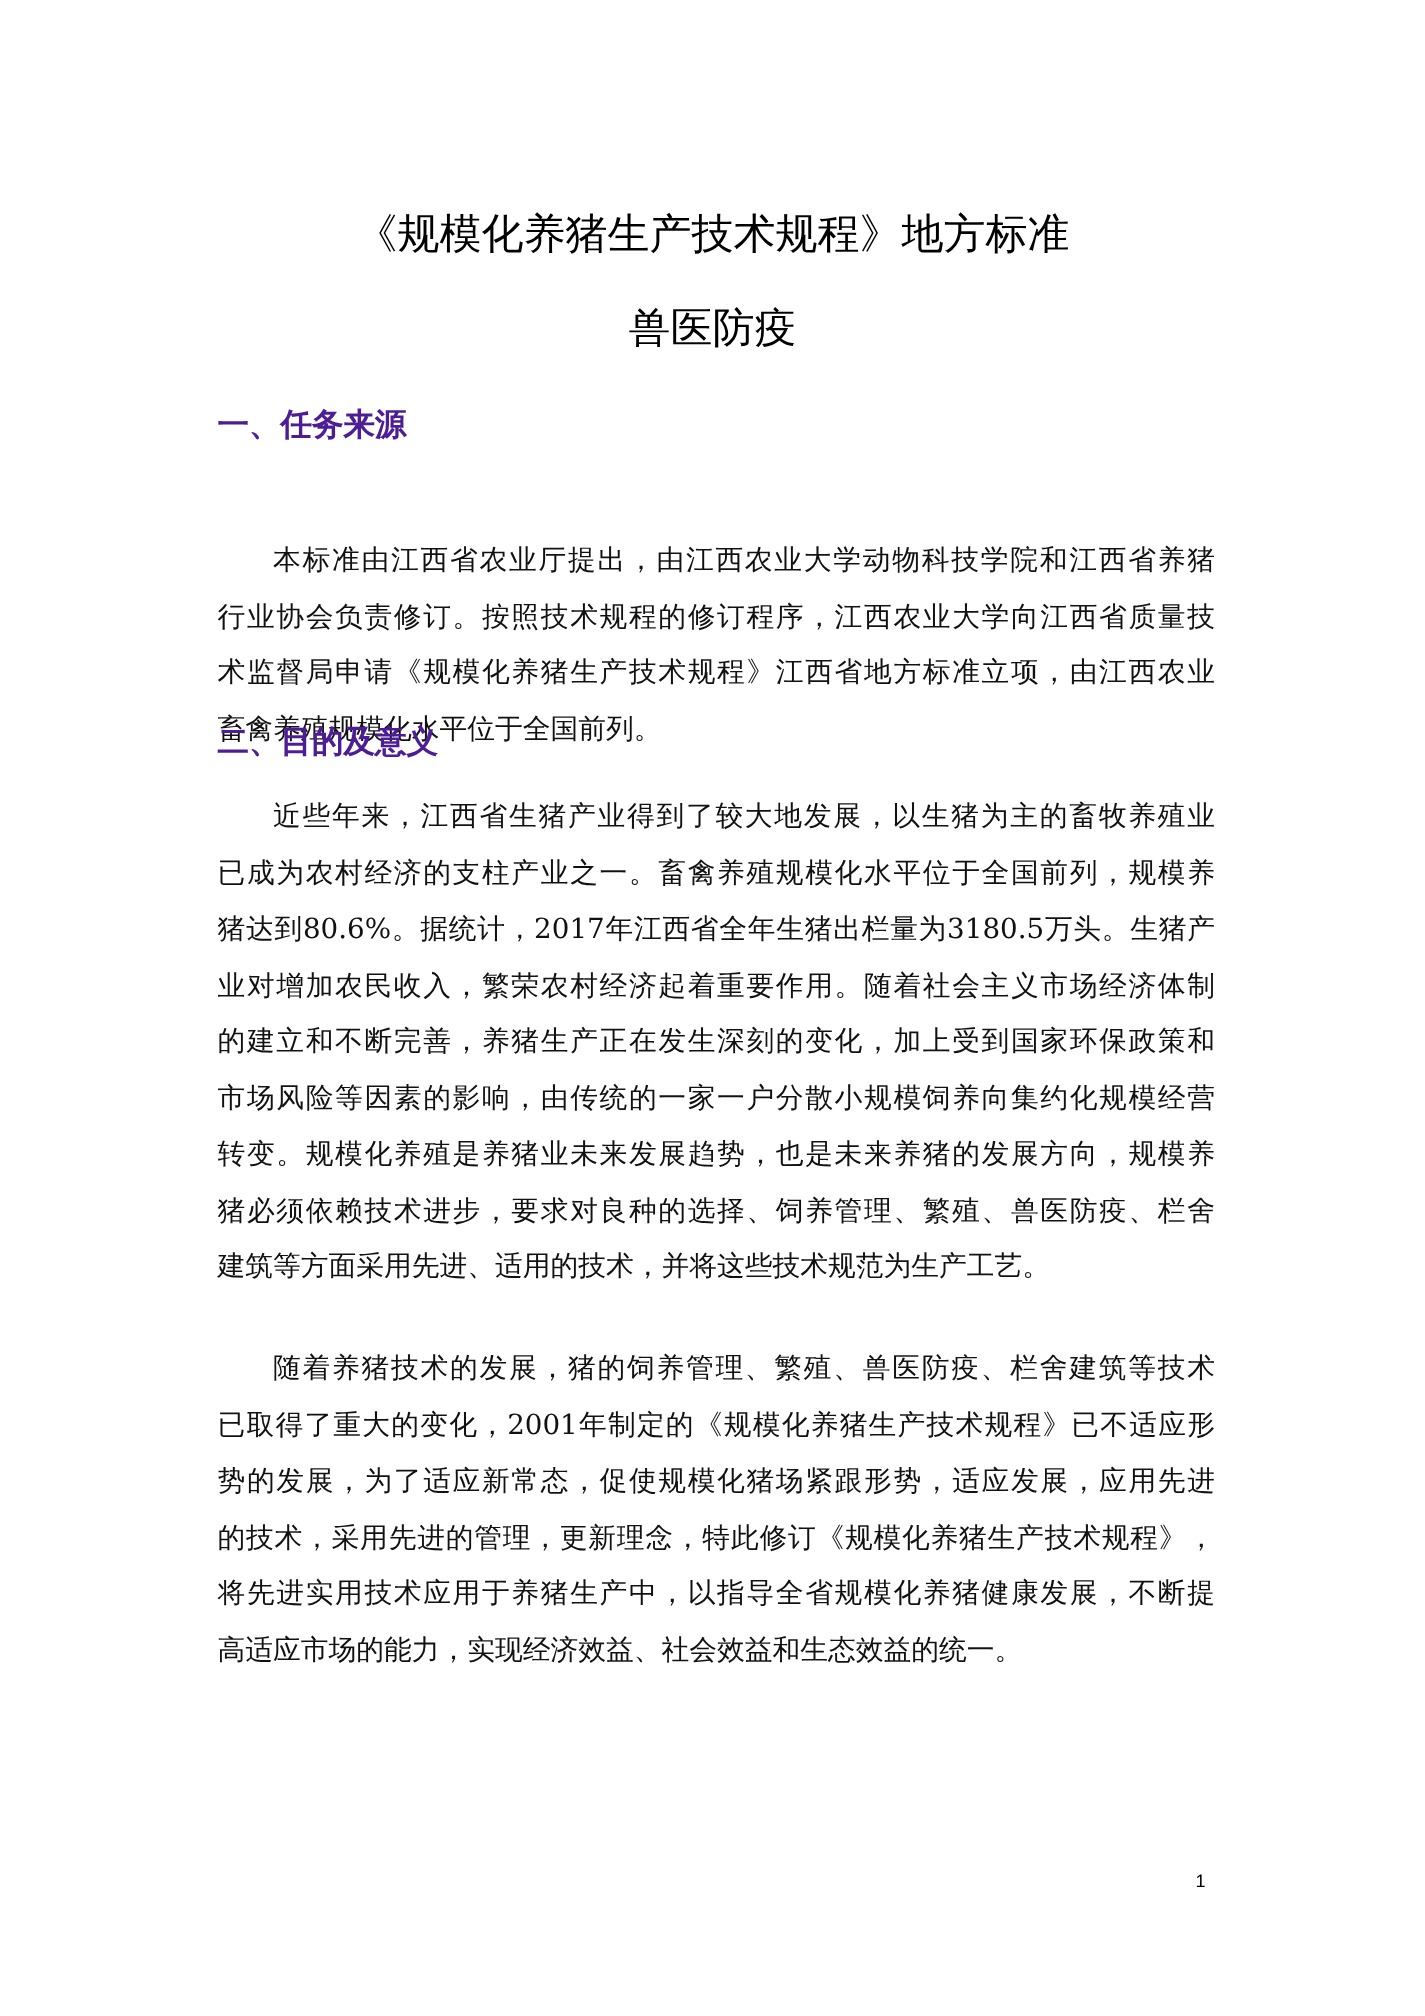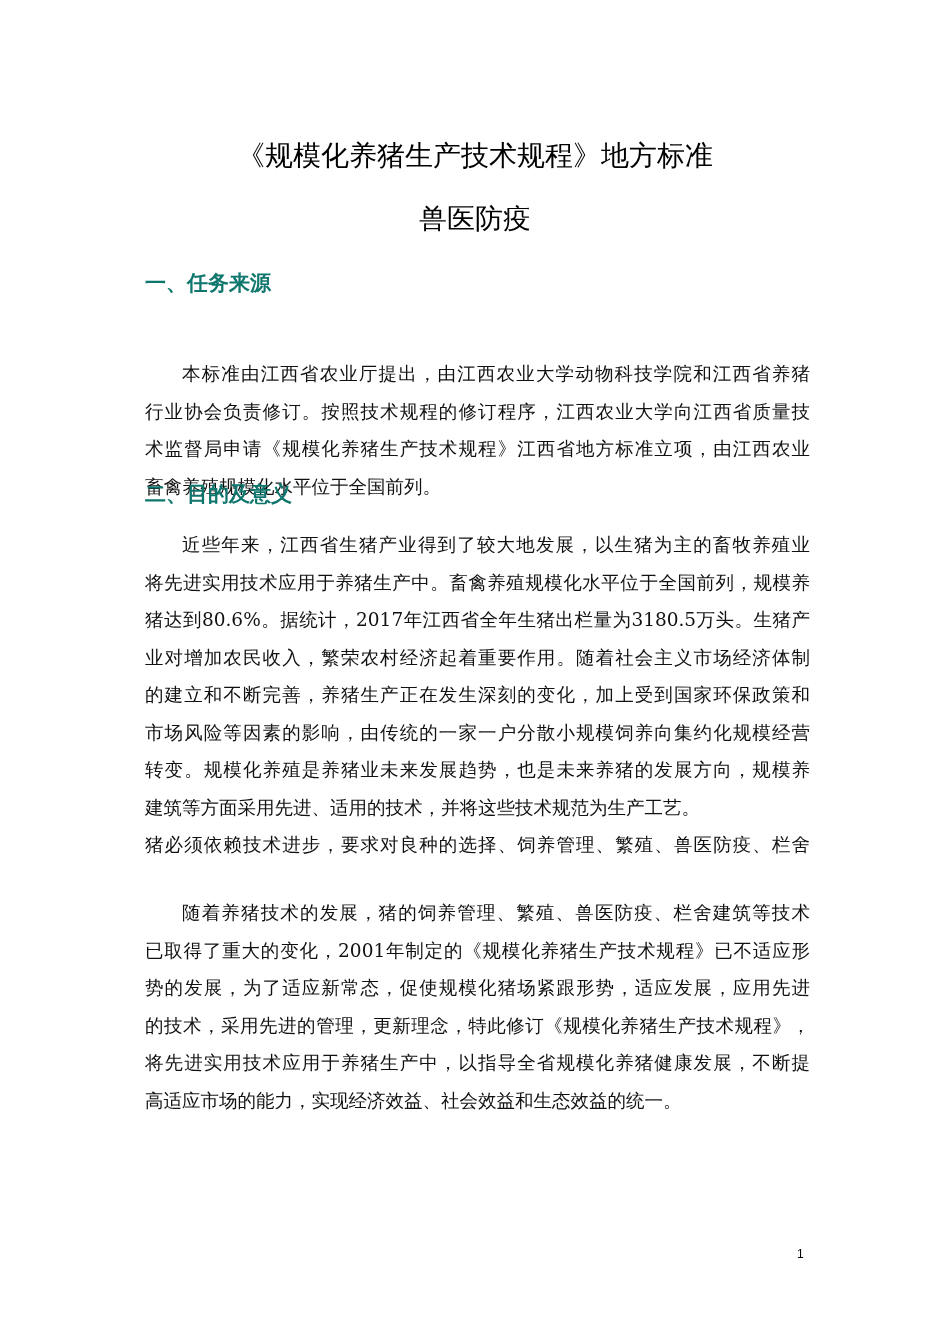--- a/index.html
+++ b/index.html
@@ -34,21 +34,21 @@
     }
     .title-1 { top: 138px; }
     .title-2 { top: 201px; }
     .heading {
       position: absolute;
       left: 145px;
       font-family: "DejaVu Sans", "Liberation Sans", sans-serif;
       font-weight: bold;
       font-size: 21px;
       line-height: 28px;
-      color: #0f766e;
+      color: #4c1d95;
       white-space: nowrap;
     }
     .heading-1 { top: 269px; }
     .heading-2 { top: 480px; }
     .para {
       position: absolute;
       left: 145px;
       width: 665px;
       font-family: "DejaVu Serif", "Liberation Serif", serif;
       font-size: 18.5px;
@@ -92,28 +92,28 @@
   <div class="para para-1">
     <span class="line indent">本标准由江西省农业厅提出，由江西农业大学动物科技学院和江西省养猪</span>
     <span class="line">行业协会负责修订。按照技术规程的修订程序，江西农业大学向江西省质量技</span>
     <span class="line">术监督局申请《规模化养猪生产技术规程》江西省地方标准立项，由江西农业</span>
     <span class="line last">畜禽养殖规模化水平位于全国前列。</span>
   </div>
 
   <div class="heading heading-2">二、目的及意义</div>
   <div class="para para-2">
     <span class="line indent">近些年来，江西省生猪产业得到了较大地发展，以生猪为主的畜牧养殖业</span>
-    <span class="line">将先进实用技术应用于养猪生产中。畜禽养殖规模化水平位于全国前列，规模养</span>
+    <span class="line">已成为农村经济的支柱产业之一。畜禽养殖规模化水平位于全国前列，规模养</span>
     <span class="line">猪达到80.6%。据统计，2017年江西省全年生猪出栏量为3180.5万头。生猪产</span>
     <span class="line">业对增加农民收入，繁荣农村经济起着重要作用。随着社会主义市场经济体制</span>
     <span class="line">的建立和不断完善，养猪生产正在发生深刻的变化，加上受到国家环保政策和</span>
     <span class="line">市场风险等因素的影响，由传统的一家一户分散小规模饲养向集约化规模经营</span>
     <span class="line">转变。规模化养殖是养猪业未来发展趋势，也是未来养猪的发展方向，规模养</span>
+    <span class="line">猪必须依赖技术进步，要求对良种的选择、饲养管理、繁殖、兽医防疫、栏舍</span>
     <span class="line last">建筑等方面采用先进、适用的技术，并将这些技术规范为生产工艺。</span>
-    <span class="line">猪必须依赖技术进步，要求对良种的选择、饲养管理、繁殖、兽医防疫、栏舍</span>
   </div>
 
   <div class="para para-3">
     <span class="line indent">随着养猪技术的发展，猪的饲养管理、繁殖、兽医防疫、栏舍建筑等技术</span>
     <span class="line">已取得了重大的变化，2001年制定的《规模化养猪生产技术规程》已不适应形</span>
     <span class="line">势的发展，为了适应新常态，促使规模化猪场紧跟形势，适应发展，应用先进</span>
     <span class="line">的技术，采用先进的管理，更新理念，特此修订《规模化养猪生产技术规程》，</span>
     <span class="line">将先进实用技术应用于养猪生产中，以指导全省规模化养猪健康发展，不断提</span>
     <span class="line last">高适应市场的能力，实现经济效益、社会效益和生态效益的统一。</span>
   </div>

